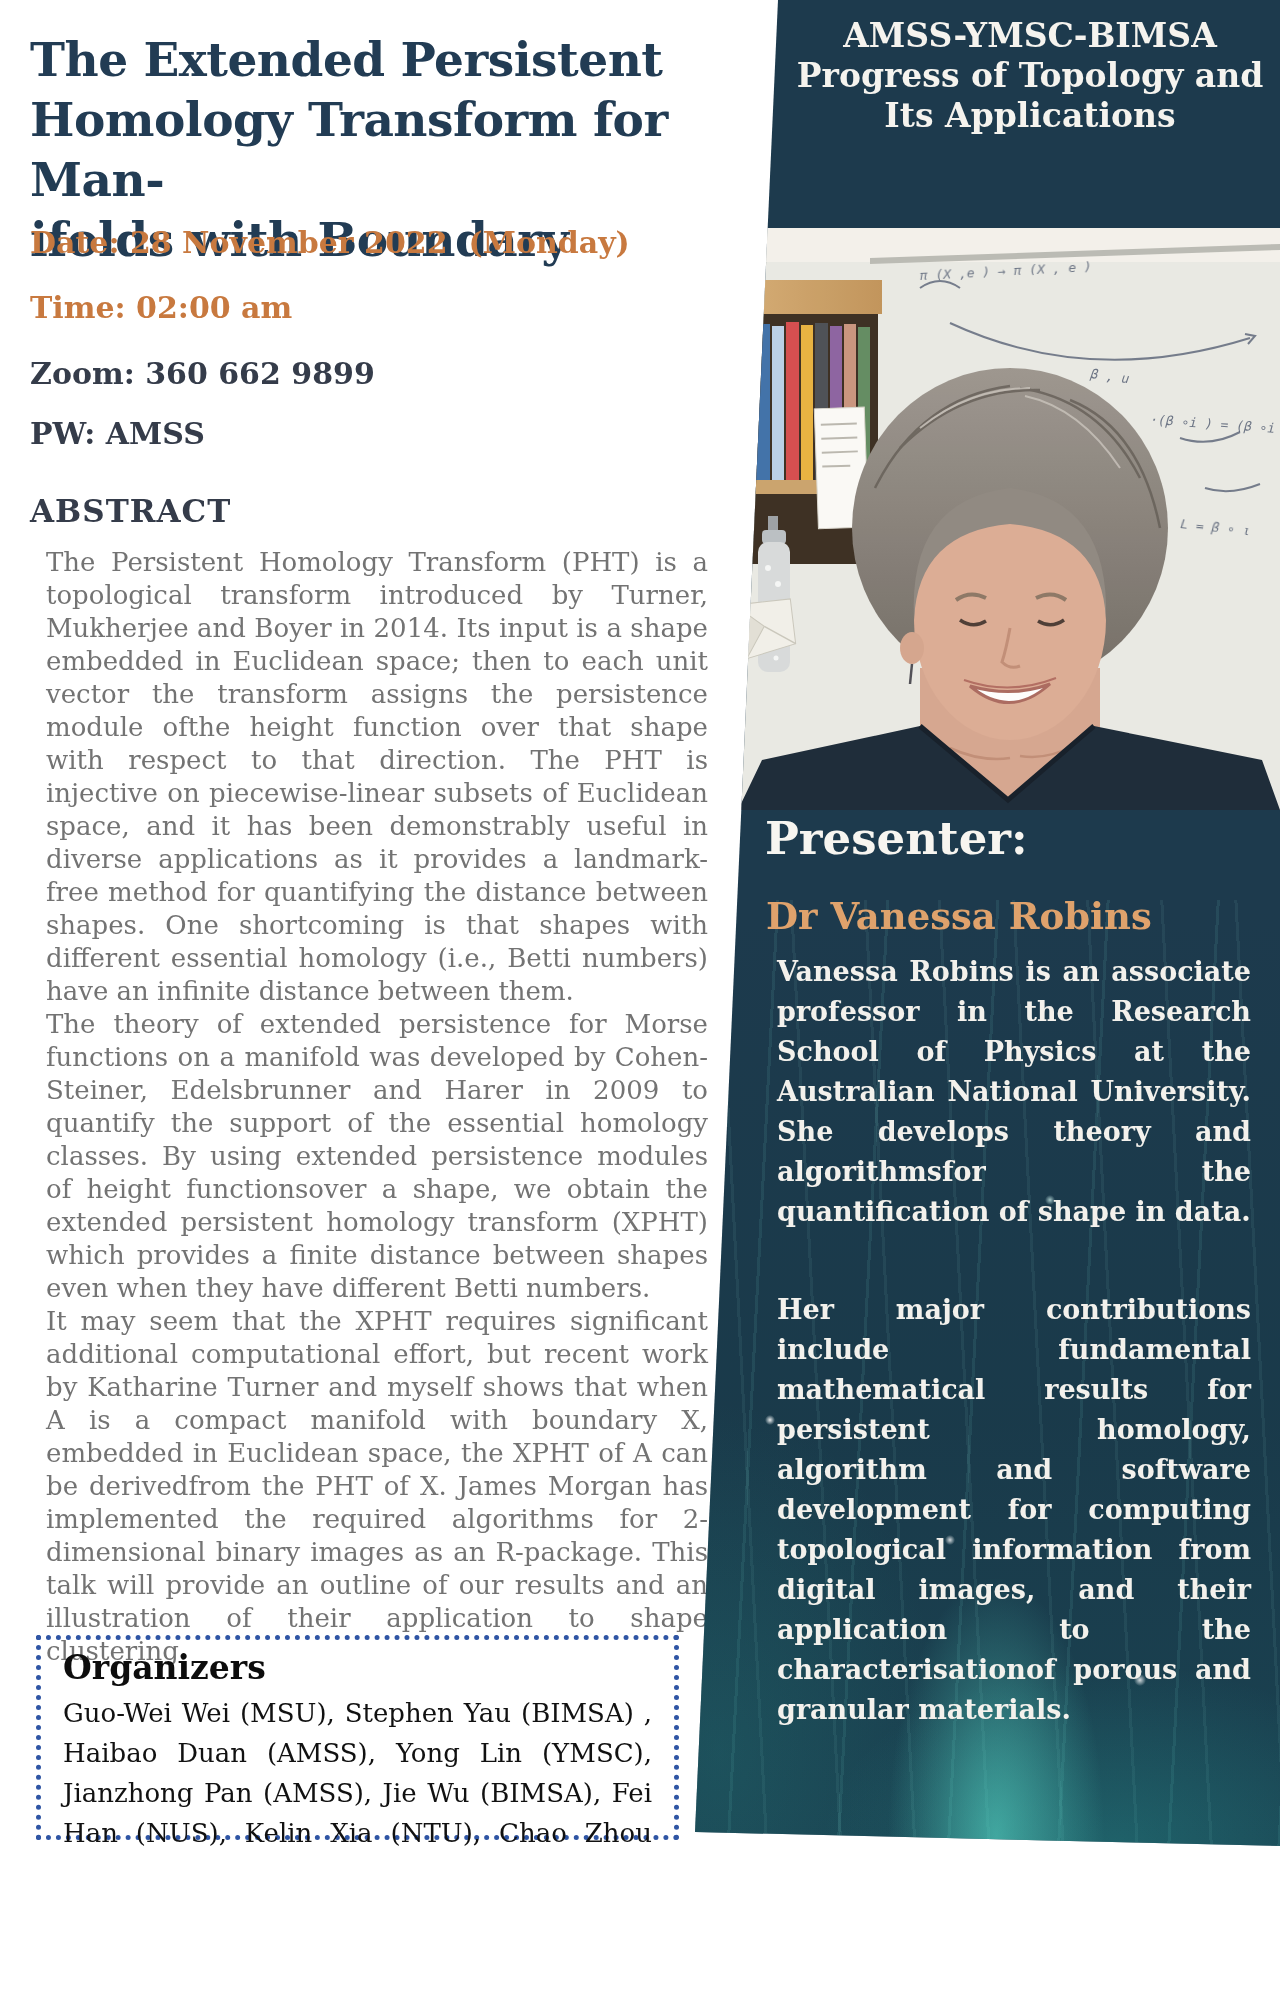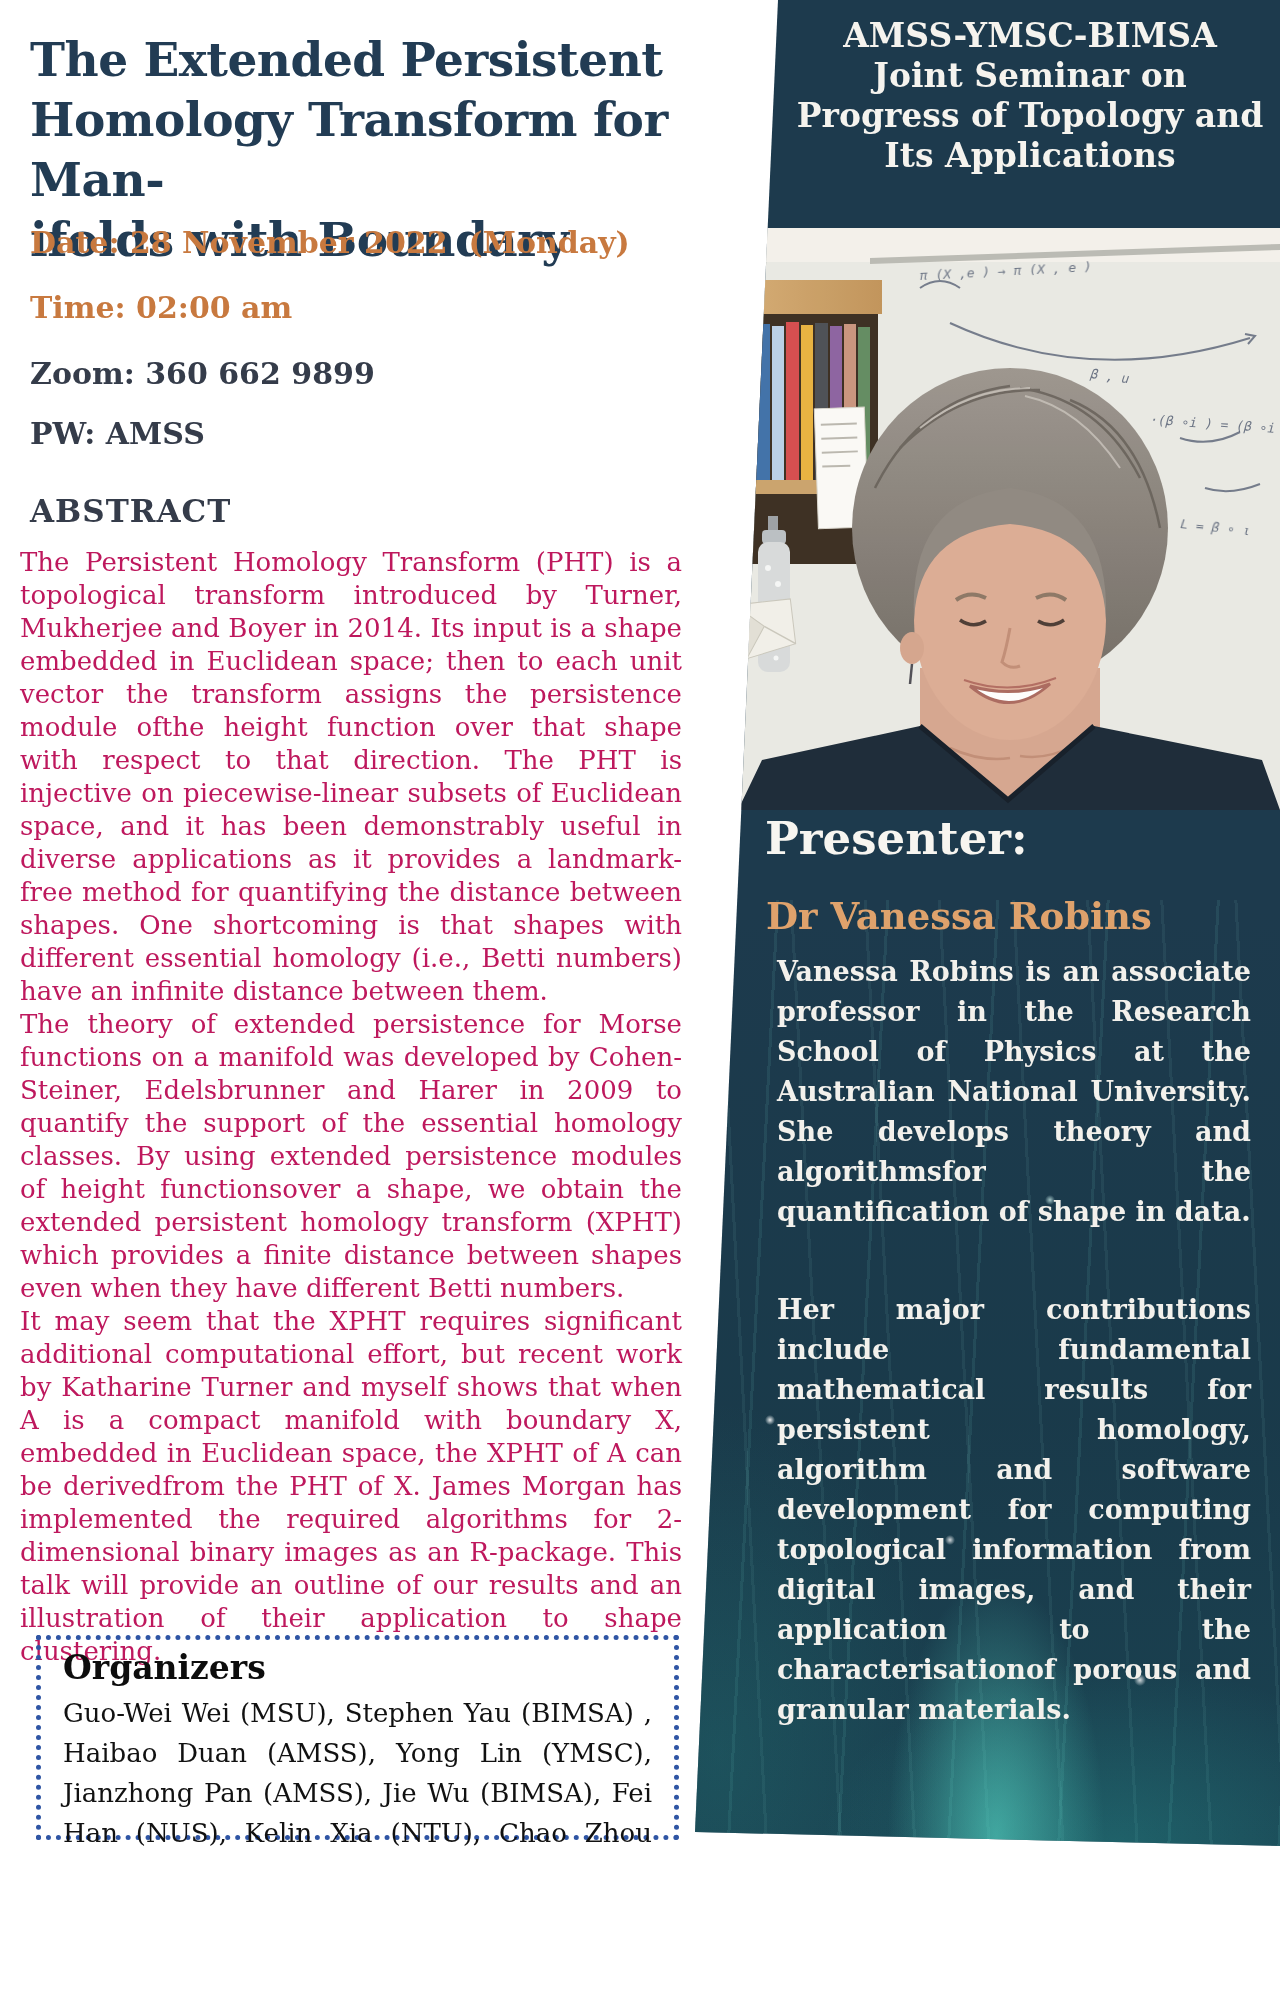--- a/index.html
+++ b/index.html
@@ -6,21 +6,21 @@
   .poster{position:relative;width:1280px;height:1992px;background:#ffffff;overflow:hidden;
           font-family:"DejaVu Serif", serif;}
 
   
   .title{position:absolute;left:30px;top:30px;width:690px;
          font-size:47px;line-height:60px;font-weight:bold;color:#223c54;letter-spacing:-0.5px;}
   .meta{position:absolute;left:30px;font-size:30px;font-weight:bold;white-space:pre-wrap;text-align:center;}
   .meta.orange{color:#c8793f;}
   .meta.dark{color:#353c4a;}
   .abstract-heading{position:absolute;left:30px;top:493px;font-size:31px;font-weight:bold;color:#353c4a;letter-spacing:1px;}
-  .abstract-body{position:absolute;left:20px;top:546px;width:662px;color:#be185d;
+  .abstract-body{position:absolute;left:46px;top:546px;width:662px;color:#737373;
                  font-size:26px;line-height:33px;text-align:justify;}
   .abstract-body p{margin:0;}
 
   .organizers-box{position:absolute;left:36px;top:1635px;width:643px;height:205px;
                   border:5px dotted #2f55a4;box-sizing:border-box;padding:8px 22px 0 22px;}
   .organizers-heading{font-size:33px;font-weight:bold;color:#0d0d0d;margin:0 0 6px 0;}
   .organizers-body{font-size:26px;line-height:40px;color:#111111;text-align:justify;margin:0;}
 
   
   .panel{position:absolute;inset:0;background:#1d3a4d;
@@ -186,21 +186,20 @@
         <polygon points="118,582 142,532 300,498 388,572 474,498 642,532 660,582" fill="#152433"></polygon>
         <path d="M300 498 L388 572 L474 498" fill="none" stroke="#0d1823" stroke-width="5"></path>
       </g>
       <rect x="0" y="0" width="660" height="582" fill="#f0dcbe" opacity="0.05"></rect>
     </svg>
 
     <div class="texture"></div>
 
     <div class="panel-header">
       <div>AMSS-YMSC-BIMSA</div>
-      <div>Joint Seminar on</div>
       <div>Progress of Topology and</div>
       <div>Its Applications</div>
     </div>
 
     <div class="presenter-label">Presenter:</div>
     <div class="presenter-name">Dr Vanessa Robins</div>
 
     <div class="bio">
       <p>Vanessa Robins is an associate professor in the Research School of Physics at the Australian National University. She develops theory and algorithmsfor the quantification of shape in data.</p>
       <p>Her major contributions include fundamental mathematical results for persistent homology, algorithm and software development for computing topological information from digital images, and their application to the characterisationof porous and granular materials.</p>

